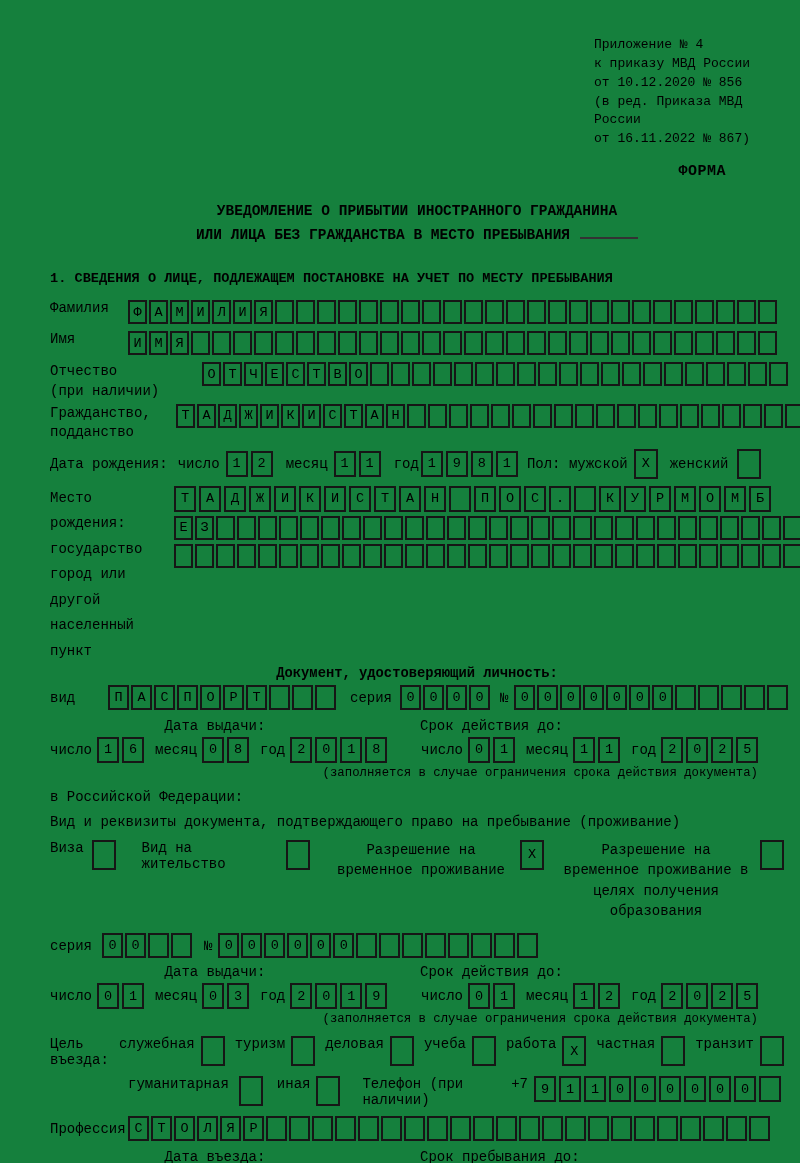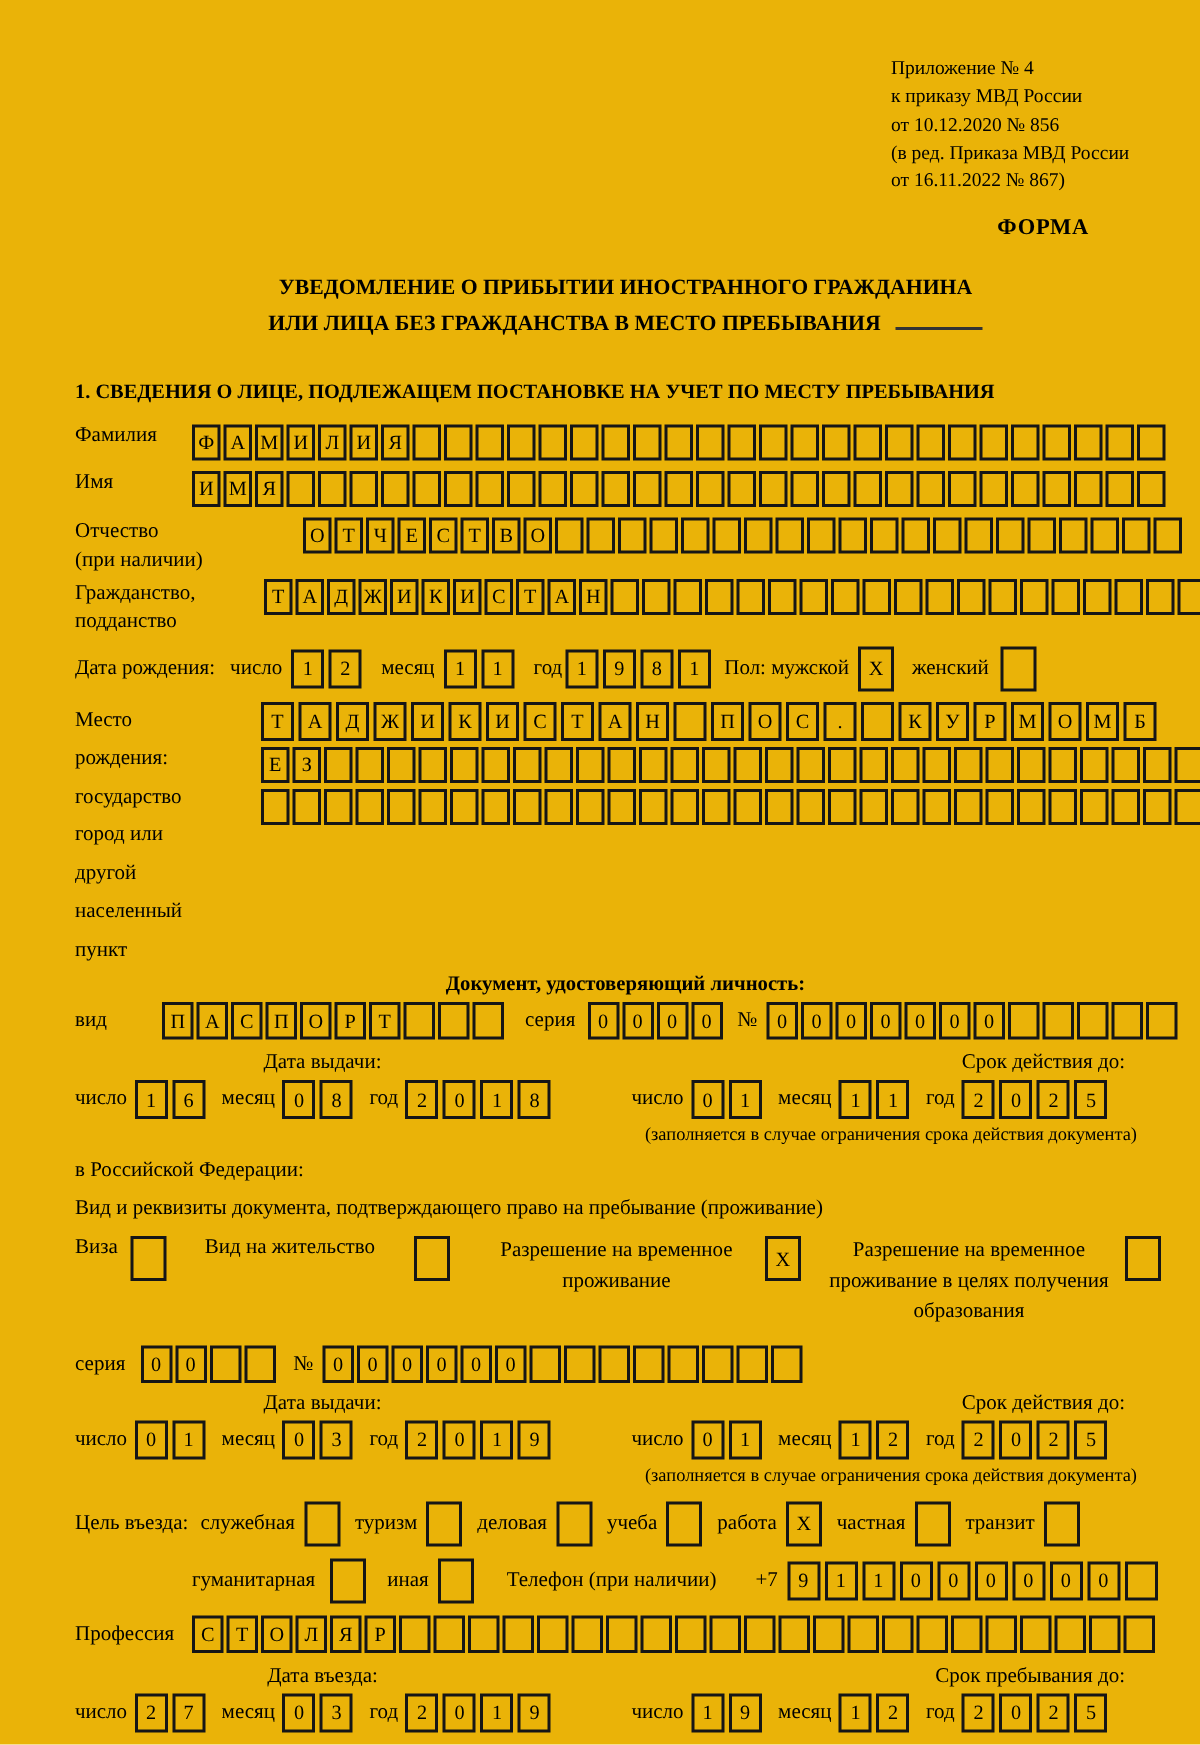--- a/index.html
+++ b/index.html
@@ -1,20 +1,20 @@
 <!DOCTYPE html>
 <html><head>
 <meta charset="utf-8">
 <style>
   html,body{margin:0;padding:0;background:#fff;}
   .page{
     width:800px;height:1163px;box-sizing:border-box;overflow:hidden;
-    background:#eab308;color:#000;position:relative;
+    background:#15803d;color:#000;position:relative;
     padding:36px 16px 0 50px;
-    font-family:Liberation Serif, serif;
+    font-family:Liberation Mono, monospace;
     font-size:14px;
   }
   .appendix{margin-left:auto;width:190px;font-size:13px;line-height:1.45;}
   .form-label{ text-align:right;padding-right:58px;font-weight:bold;font-size:15px;margin-top:14px;letter-spacing:.5px;}
   .title{text-align:center;font-weight:bold;font-size:14.5px;margin-top:20px;line-height:1.6;}
   .blank-line{display:inline-block;width:58px;border-bottom:2px solid #333;height:14px;margin-left:10px;}
   .sec-heading{font-weight:bold;font-size:13.6px;margin-top:24px;}
   .frow{display:flex;align-items:flex-start;margin-top:7px;}
   .frow .rlabel{flex:none;}
   .lblw72{width:78px;}
@@ -28,35 +28,35 @@
     font-size:13.5px;line-height:1;
   }
   .md .cell{width:17px;height:21px;}
   .lg .cell{width:18px;height:22px;margin-right:3px;}
   .checkbox .cell{width:20px;height:26px;margin-right:0;}
   .inline-lbl{margin:2px 6px 0 10px;}
   .two-line{line-height:1.4;}
   .center-head{text-align:center;font-weight:bold;margin-top:10px;font-size:13.8px;}
   .date-headers{display:flex;margin-top:8px;}
   .date-headers .h1{width:330px;text-align:center;}
-  .date-headers .h2{width:330px;text-align:right;margin-left:40px;}
+  .date-headers .h2{width:330px;text-align:left;margin-left:40px;}
   .date-line{display:flex;align-items:center;margin-top:3px;}
   .dgroup{display:flex;align-items:center;}
   .dgroup.left{width:335px;}
   .dgroup.right{margin-left:36px;}
   .dgroup .dl{margin:0 5px 0 8px;}
   .dgroup .dl:first-child{margin-left:0;}
   .fill-note{text-align:right;font-size:12.3px;margin:3px 26px 0 0;}
   .plain-line{margin-top:9px;}
   .doc-types{display:flex;align-items:flex-start;margin-top:10px;}
   .dt-item{display:flex;align-items:flex-start;}
   .dt-item .dt-lbl{margin-right:8px;}
   .dt-center{width:182px;text-align:center;line-height:1.45;}
   .dt-center3{width:192px;text-align:center;line-height:1.45;}
-  .goal{align-items:center;flex-wrap:nowrap;}
+  .goal{flex-wrap:nowrap;}
   .goal .glbl{margin:0 6px 0 10px;}
   .goal .glbl.first{margin-left:8px;}
   .bp-block{display:flex;margin-top:7px;gap:22px;}
   .bp-labels{width:102px;line-height:1.82;flex:none;}
   .bp-rows{flex:1;}
   .bp-rows .cells{margin-bottom:4px;}
 </style>
 </head>
 <body>
 

